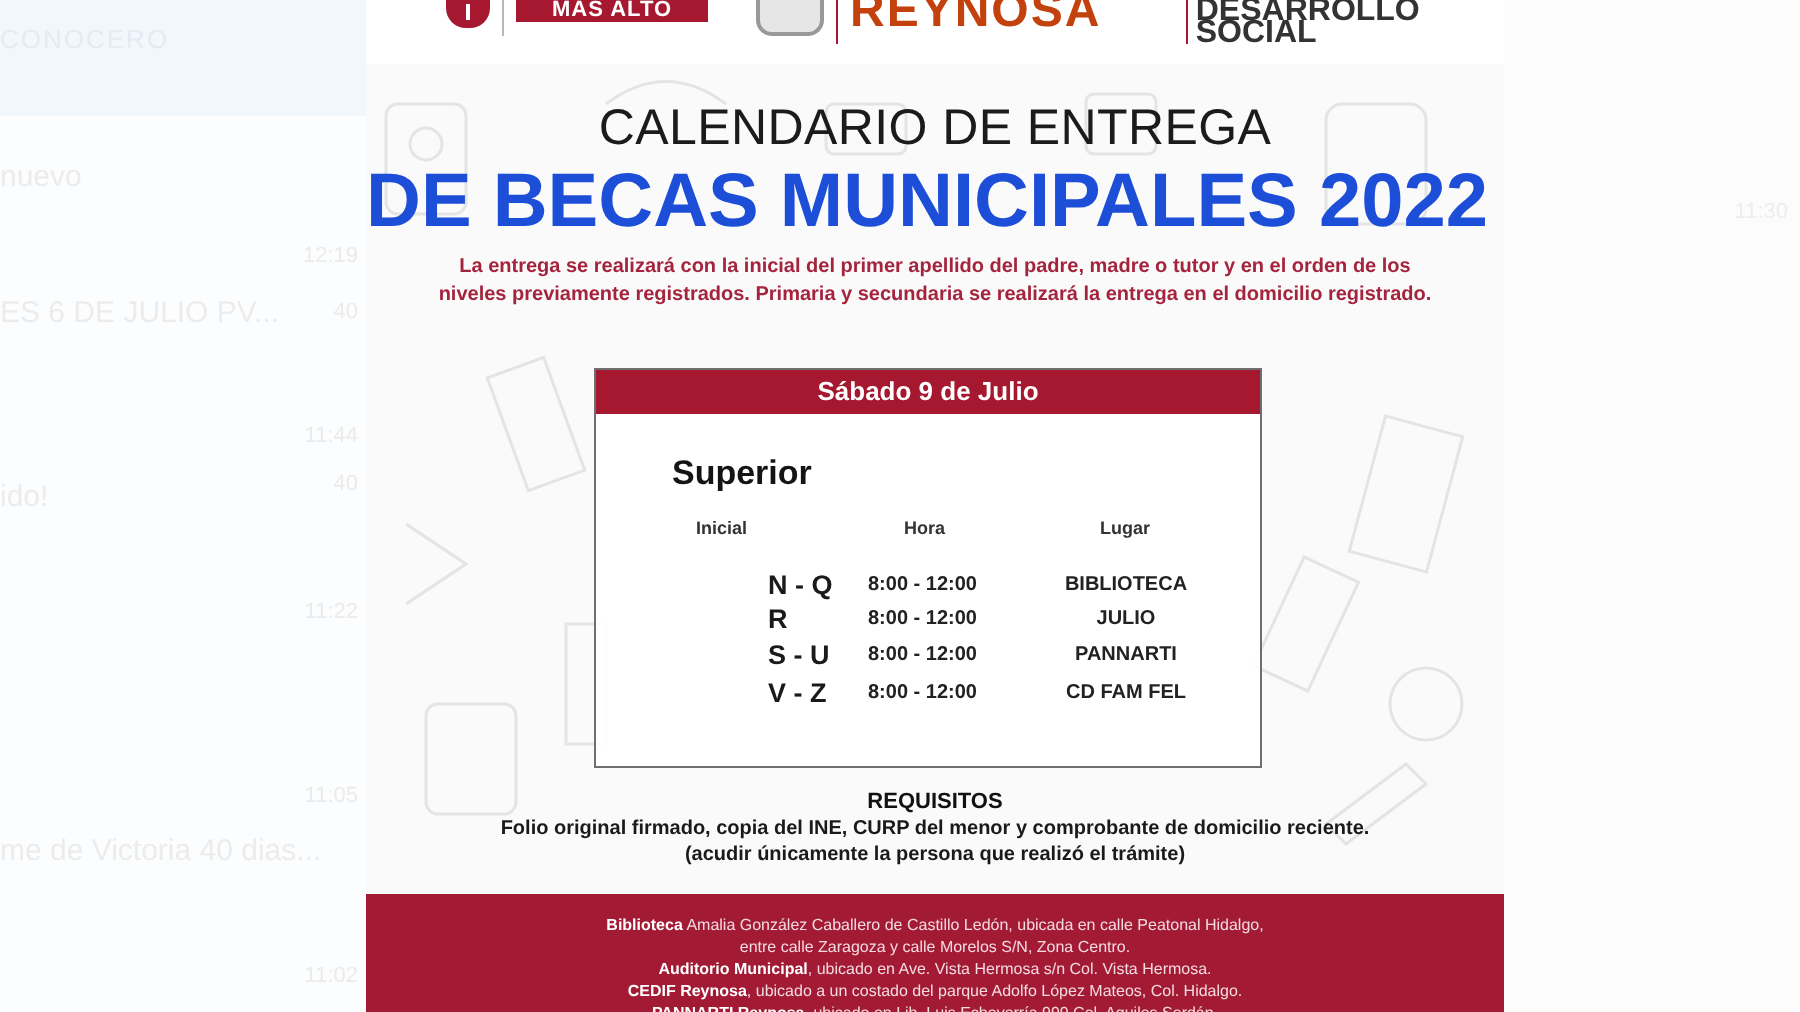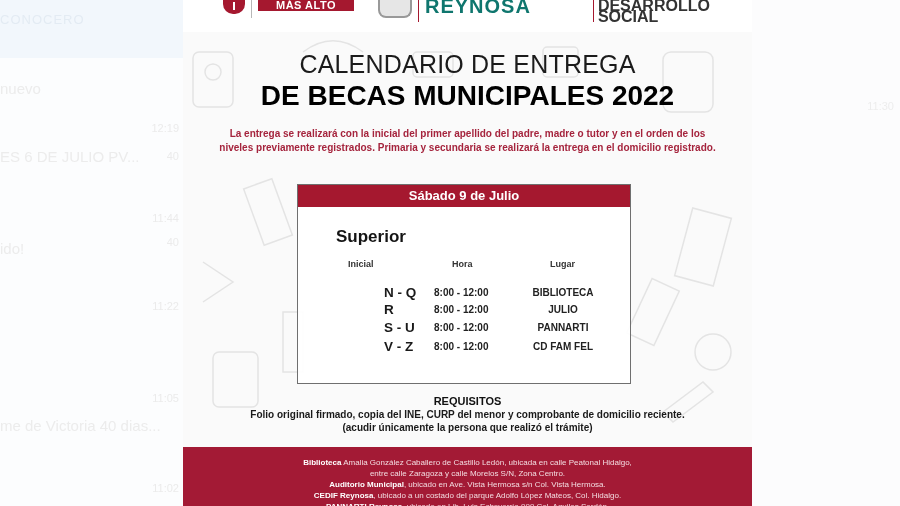--- a/index.html
+++ b/index.html
@@ -20,27 +20,27 @@
   .poster { position: absolute; left: 183px; top: 0; width: 569px; height: 506px; background: #fafafa; overflow: hidden; }
   .poster-top { position: absolute; left: 0; top: 0; width: 569px; height: 32px; background: #ffffff; }
   .doodles { position: absolute; left: 0; top: 32px; width: 569px; height: 474px; }
   .logo-left { position: absolute; left: 40px; top: 0; display: flex; align-items: flex-start; gap: 6px; }
   .shield { width: 22px; height: 14px; background: #a5182f; border-radius: 0 0 10px 10px; position: relative; }
   .shield:after { content: ""; position: absolute; left: 10px; top: 2px; width: 2px; height: 8px; background: #fff; }
   .sep { width: 1px; height: 18px; background: #b7b7b7; }
   .masalto { background: #a5182f; color: #fff; font-weight: bold; font-size: 11px; padding: 0 18px; height: 11px; line-height: 10px; letter-spacing: 0.5px; }
   .logo-mid { position: absolute; left: 195px; top: 0; display: flex; gap: 6px; align-items: flex-start; }
   .crest { width: 34px; height: 18px; border: 2px solid #999; border-top: none; border-radius: 0 0 8px 8px; background: #e6e6e6; }
-  .reynosa { font-size: 20px; font-weight: bold; color: #0f766e; line-height: 12px; letter-spacing: 1px; }
+  .reynosa { font-size: 24px; font-weight: bold; color: #c2410c; line-height: 12px; letter-spacing: 1px; }
   .sep-red { width: 1px; height: 22px; background: #a5182f; }
   .logo-right { position: absolute; left: 410px; top: 0; display: flex; gap: 4px; }
   .desarrollo { font-size: 16px; font-weight: bold; color: #333; line-height: 11px; }
 
   .title1 { position: absolute; left: 0; width: 569px; top: 50px; text-align: center; font-size: 25px; color: #1b1b1b; letter-spacing: 0.2px; }
-  .title2 { position: absolute; left: 0; width: 569px; top: 80px; text-align: center; font-size: 28px; font-weight: bold; color: #000000; }
+  .title2 { position: absolute; left: 0; width: 569px; top: 80px; font-size: 38px; font-weight: bold; color: #1d4ed8; }
   .intro { position: absolute; left: 10px; width: 549px; top: 127px; text-align: center; font-size: 10px; font-weight: bold; color: #a5243d; line-height: 13.5px; }
 
   .card { position: absolute; left: 114px; top: 184px; width: 334px; height: 200px; background: rgba(255,255,255,0.93); border: 1.5px solid #6f6f6f; }
   .card-head { height: 22px; background: #a5182f; color: #fff; font-weight: bold; font-size: 13px; text-align: center; line-height: 22px; }
   .card-level { position: absolute; left: 38px; top: 42px; font-size: 17px; font-weight: bold; color: #141414; }
   .col-head { position: absolute; top: 74px; font-size: 9px; font-weight: bold; color: #333; }
   .row { position: absolute; left: 0; width: 334px; height: 18px; }
   .c-ini { position: absolute; left: 46px; font-size: 13.5px; font-weight: bold; color: #1a1a1a; padding-left: 40px; }
   .c-hora { position: absolute; left: 136px; font-size: 10px; font-weight: bold; color: #222; top: 2px; }
   .c-lugar { position: absolute; left: 210px; width: 110px; text-align: center; font-size: 10px; font-weight: bold; color: #222; top: 2px; }

